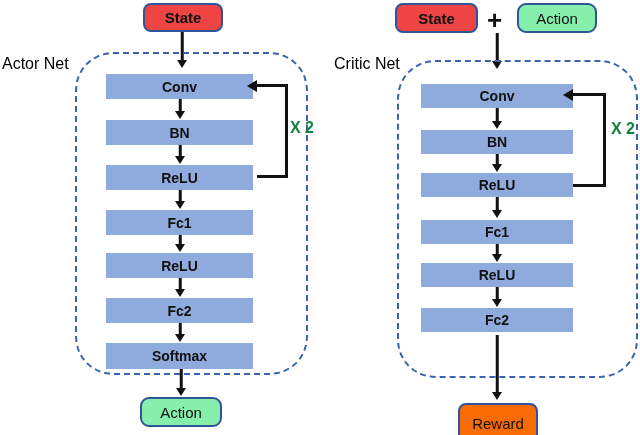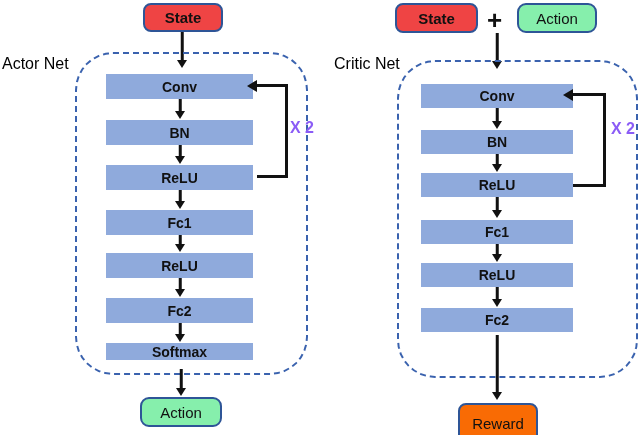--- a/index.html
+++ b/index.html
@@ -45,21 +45,21 @@
   .loop{
     position:absolute;box-sizing:border-box;
     border:3px solid #111;border-left:none;
   }
   .loop .head{
     position:absolute;left:-10px;top:-7px;width:0;height:0;
     border-top:6px solid transparent;border-bottom:6px solid transparent;
     border-right:10px solid #111;
   }
   .looplabel{
-    position:absolute;font-size:16px;font-weight:600;color:#8b5cf6;white-space:nowrap;
+    position:absolute;font-size:16px;font-weight:600;color:#15803d;white-space:nowrap;
   }
   .plus{
     position:absolute;font-size:26px;font-weight:700;color:#111;line-height:1;
   }
 </style>
 </head>
 <body>
 
 <div class="canvas">
 
@@ -73,21 +73,21 @@
   <div class="netbox" style="left:75px;top:52px;width:233px;height:323px;"></div>
 
   <div class="netlabel" style="left:2px;top:55px;">Actor Net</div>
 
   <div class="block" style="left:106px;top:74px;width:147px;height:25px;">Conv</div>
   <div class="block" style="left:106px;top:120px;width:147px;height:25px;">BN</div>
   <div class="block" style="left:106px;top:165px;width:147px;height:25px;">ReLU</div>
   <div class="block" style="left:106px;top:210px;width:147px;height:25px;">Fc1</div>
   <div class="block" style="left:106px;top:253px;width:147px;height:25px;">ReLU</div>
   <div class="block" style="left:106px;top:298px;width:147px;height:25px;">Fc2</div>
-  <div class="block" style="left:106px;top:343px;width:147px;height:17px;">Softmax</div>
+  <div class="block" style="left:106px;top:343px;width:147px;height:26px;">Softmax</div>
 
   <div class="arrow-v" style="left:174px;top:99px;height:20px;">
       <div class="stem"></div>
       <div class="head"></div>
     </div>
   <div class="arrow-v" style="left:174px;top:145px;height:19px;">
       <div class="stem"></div>
       <div class="head"></div>
     </div>
   <div class="arrow-v" style="left:174px;top:190px;height:19px;">

